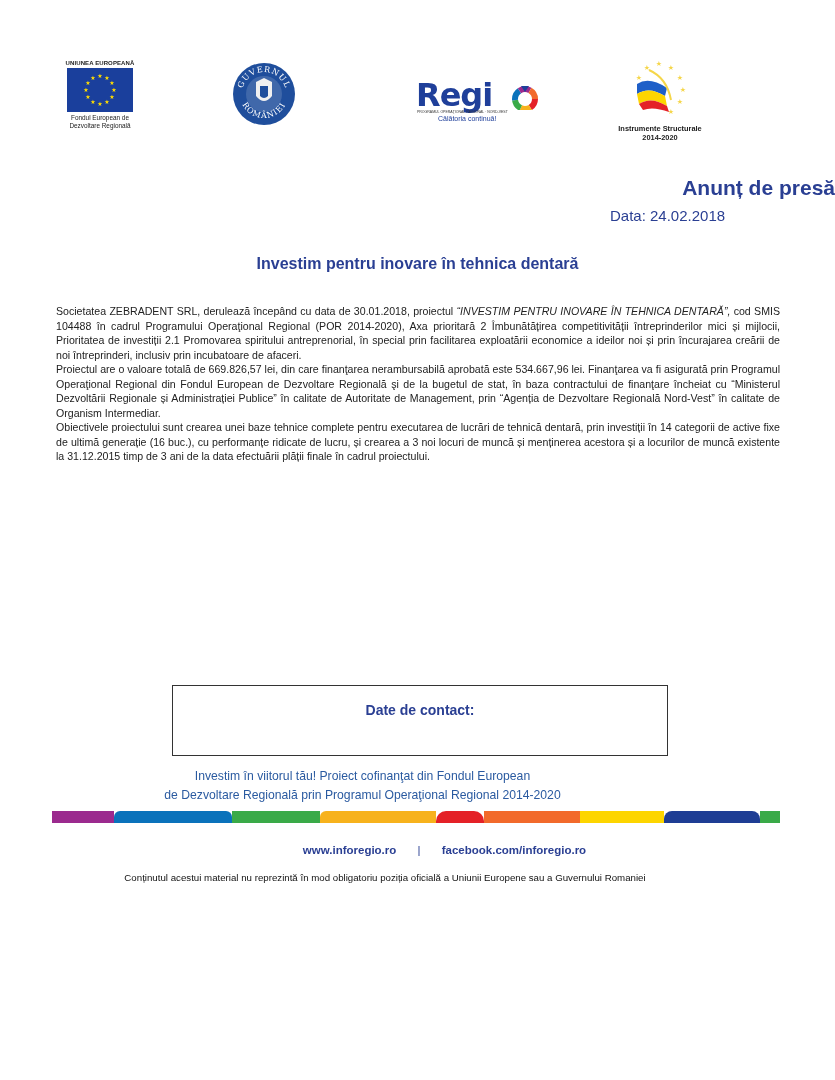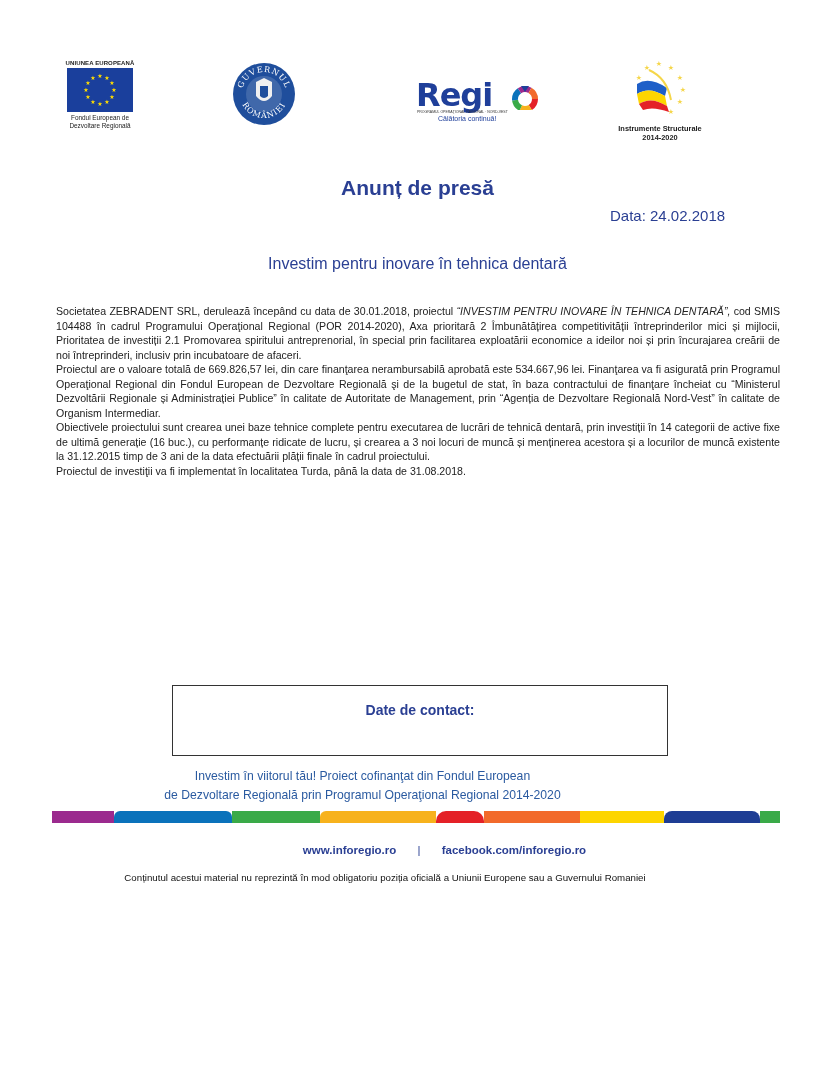--- a/index.html
+++ b/index.html
@@ -16,23 +16,23 @@
 
   .regio-logo { left: 414px; top: 78px; width: 134px; height: 50px; }
   .regio-word { position: absolute; left: 2px; top: 0px; font-family: "DejaVu Sans", sans-serif; font-weight: bold; font-size: 32px; color: #1f3f9a; letter-spacing: -1px; line-height: 34px; }
   .regio-sub { position: absolute; left: 3px; top: 32px; font-size: 3.5px; color: #333; white-space: nowrap; }
   .regio-tag { position: absolute; left: 24px; top: 37px; font-size: 7px; color: #1f3f9a; white-space: nowrap; }
 
   .is-logo { left: 610px; top: 58px; width: 100px; text-align: center; }
   .is-caption { font-size: 7.4px; font-weight: bold; color: #222; line-height: 9px; white-space: nowrap; }
 
   
-  .title { left: 0; width: 835px; top: 176px; text-align: center; font-size: 21px; font-weight: bold; color: #2a3f93; }
+  .title { left: 0; width: 835px; top: 176px; text-align: right; font-size: 21px; font-weight: bold; color: #2a3f93; }
   .date { left: 610px; top: 207px; font-size: 15px; color: #2a3f93; }
-  .subtitle { left: 0; width: 835px; top: 255px; text-align: center; font-size: 16px; font-weight: normal; color: #2a3f93; }
+  .subtitle { left: 0; width: 835px; top: 255px; text-align: center; font-size: 16px; font-weight: bold; color: #2a3f93; }
 
   
   .body { left: 56px; top: 304px; width: 724px; font-size: 10.6px; line-height: 14.5px; color: #222; text-align: justify; font-family: "Liberation Sans", sans-serif; }
   .body p { margin: 0; }
   .body em { font-style: italic; }
 
   
   .contact { left: 172px; top: 685px; width: 496px; height: 71px; border: 1.5px solid #333; text-align: center; color: #2a3f93; font-weight: bold; font-size: 14px; line-height: 19px; padding-top: 15px; box-sizing: border-box; }
 
   .slogan { left: 0; width: 725px; top: 767px; text-align: center; color: #2a5aa0; font-size: 12.2px; line-height: 19px; }
@@ -125,21 +125,20 @@
 </div>
 
 <div class="abs title">Anunț de presă</div>
 <div class="abs date">Data: 24.02.2018</div>
 <div class="abs subtitle">Investim pentru inovare în tehnica dentară</div>
 
 <div class="abs body">
   <p><span>Societatea ZEBRADENT SRL, derulează începând cu data de 30.01.2018, proiectul </span><em>“INVESTIM PENTRU INOVARE ÎN TEHNICA DENTARĂ”,</em><span> cod SMIS 104488 în cadrul Programului Operaţional Regional (POR 2014-2020), Axa prioritară 2 Îmbunătățirea competitivității întreprinderilor mici și mijlocii, Prioritatea de investiții 2.1 Promovarea spiritului antreprenorial, în special prin facilitarea exploatării economice a ideilor noi și prin încurajarea creării de noi întreprinderi, inclusiv prin incubatoare de afaceri.</span></p>
   <p>Proiectul are o valoare totală de 669.826,57 lei, din care finanţarea nerambursabilă aprobată este 534.667,96 lei.  Finanţarea va fi asigurată prin Programul Operaţional Regional din Fondul European de Dezvoltare Regională şi de la bugetul de stat, în baza contractului de finanţare încheiat cu “Ministerul Dezvoltării Regionale și Administrației Publice” în calitate de Autoritate de Management, prin “Agenția de Dezvoltare Regională Nord-Vest” în calitate de Organism Intermediar.</p>
   <p>Obiectivele proiectului sunt crearea unei baze tehnice complete pentru executarea de lucrări de tehnică dentară, prin investiții în 14 categorii de active fixe de ultimă generație (16 buc.), cu performanțe ridicate de lucru, și crearea a 3 noi locuri de muncă și menținerea acestora și a locurilor de muncă existente la 31.12.2015 timp de 3 ani de la data efectuării plății finale în cadrul proiectului.</p>
-  <p>Proiectul de investiţii va fi implementat în localitatea Turda, până la data de 31.08.2018.</p>
 </div>
 
 <div class="abs contact">
   <div>Date de contact:</div>
 </div>
 
 <div class="abs slogan">
   <div>Investim în viitorul tău! Proiect cofinanţat din Fondul European</div>
   <div>de Dezvoltare Regională prin Programul Operaţional Regional 2014-2020</div>
 </div>

